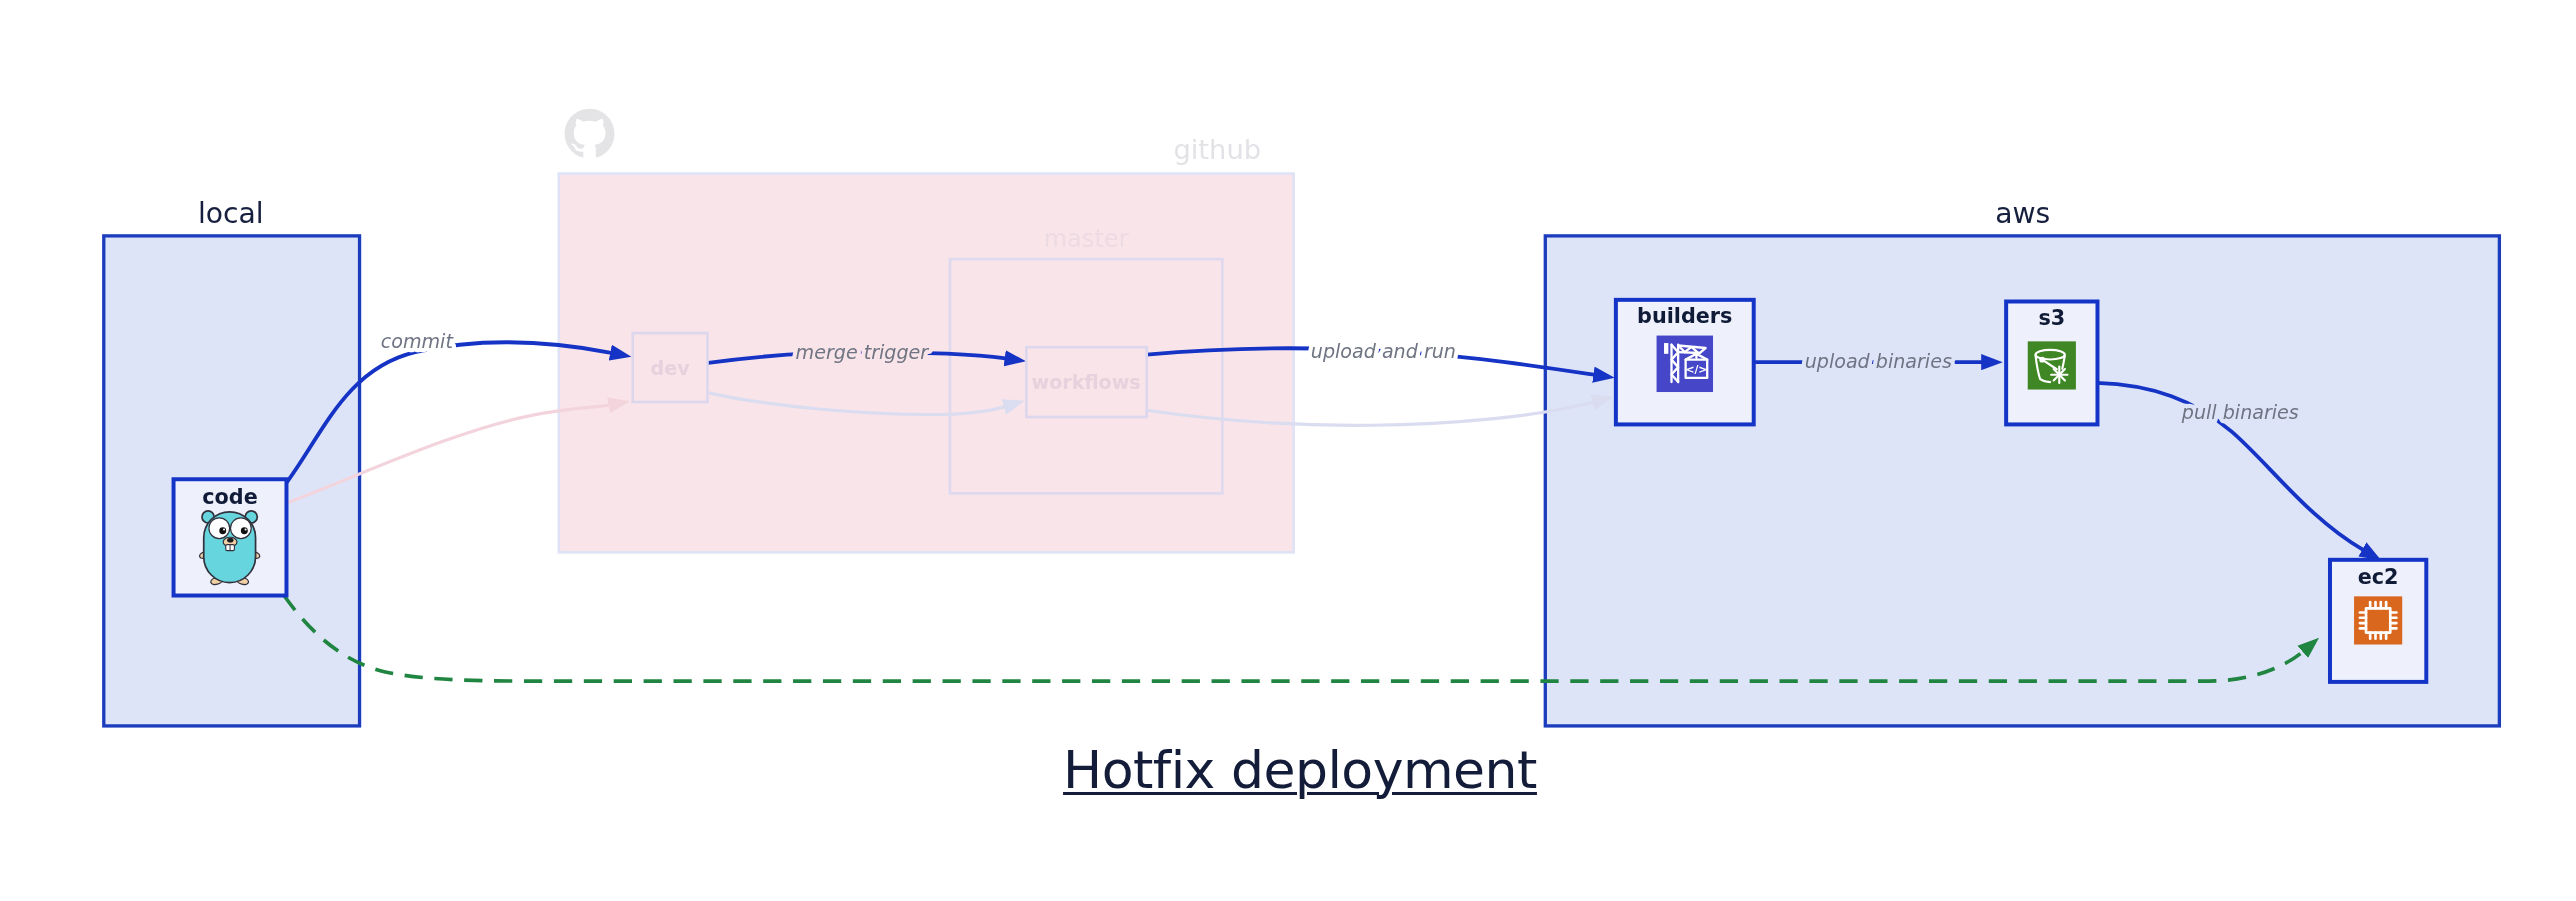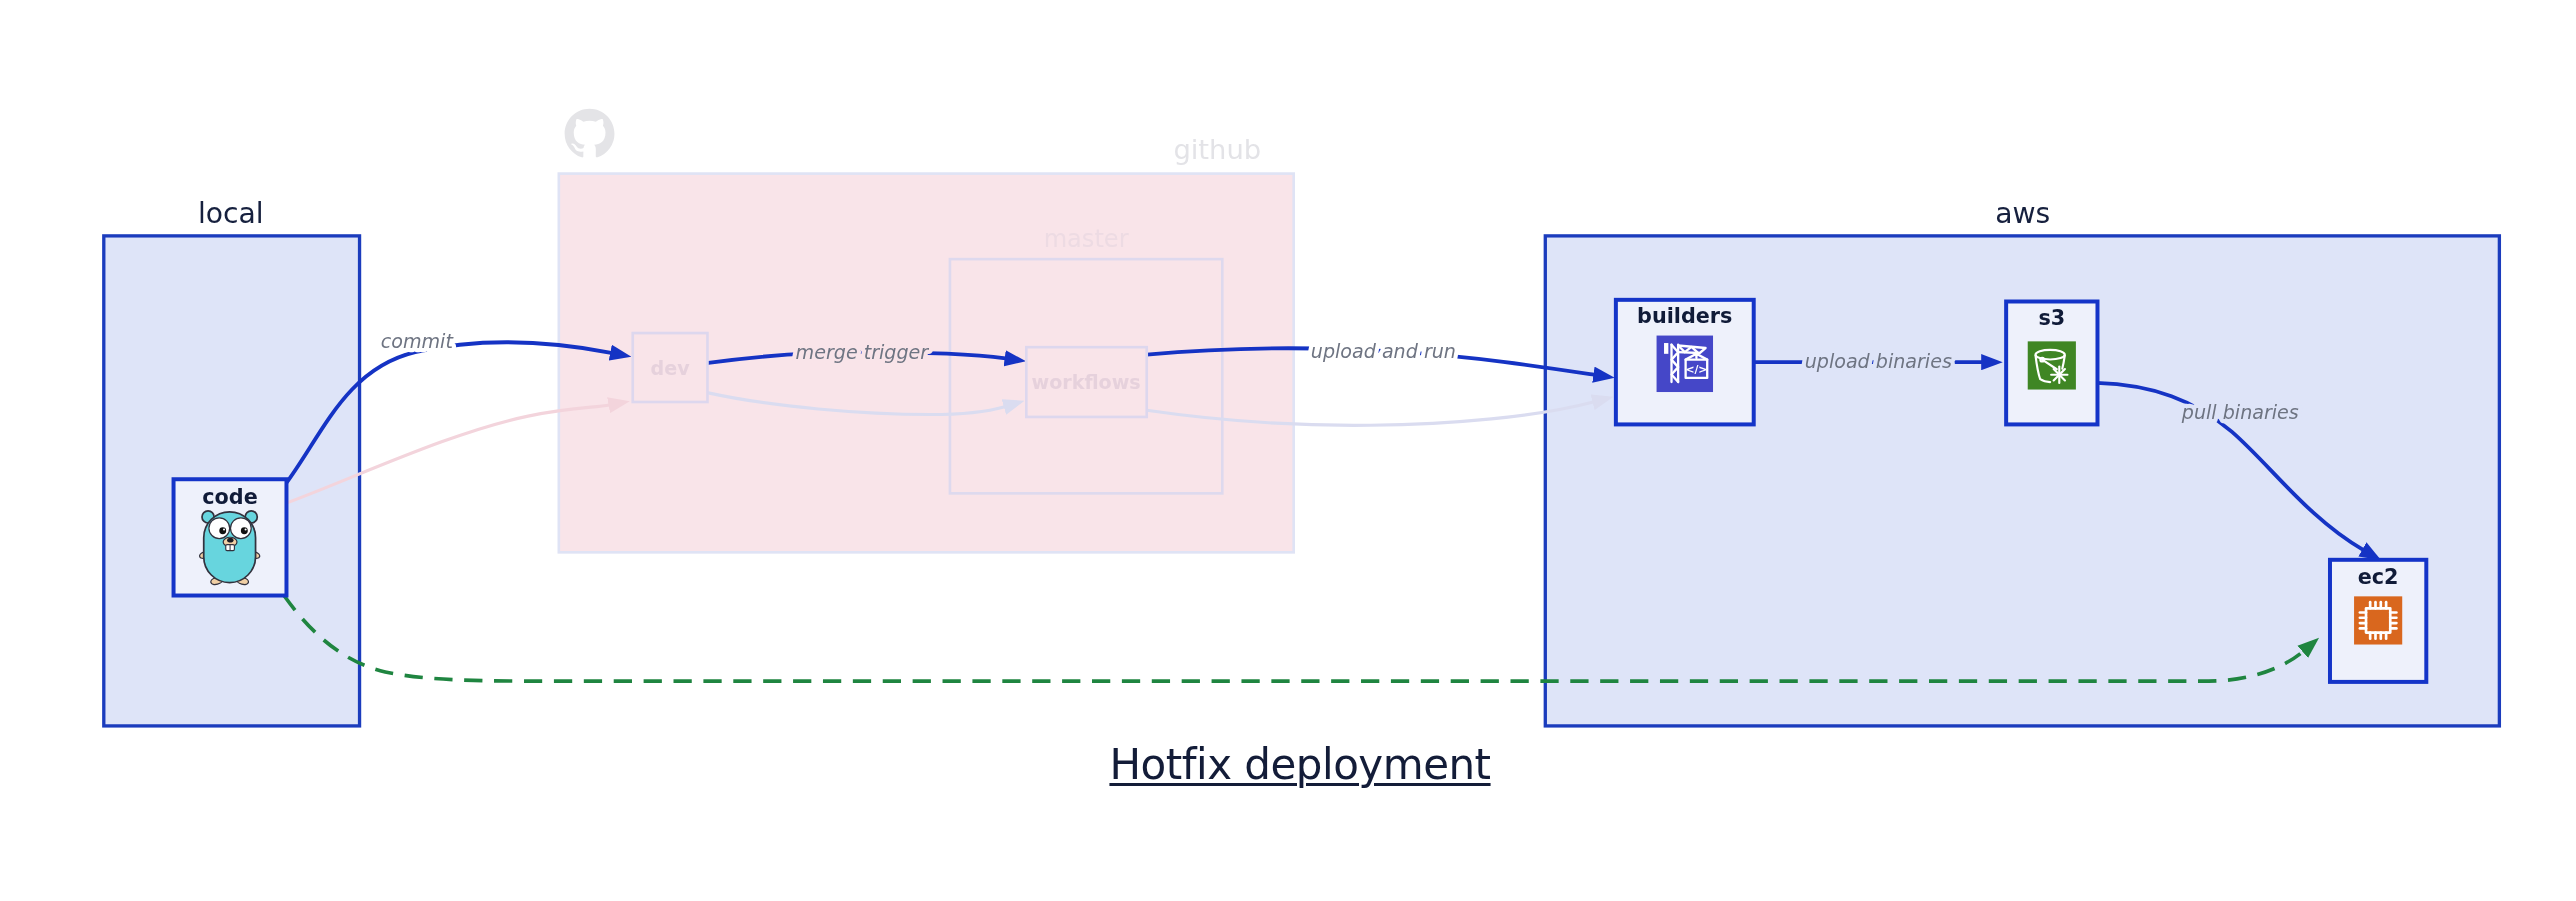--- a/index.html
+++ b/index.html
@@ -8,21 +8,21 @@
     width:2604px;height:902px;
     background:#ffffff;
     font-family:"DejaVu Sans","Liberation Sans",sans-serif;
     overflow:hidden;
   }
   .canvas > svg{position:absolute;left:0;top:0;width:2604px;height:902px;}
   .diagram-title{
     position:absolute;
     left:1300px;top:740px;
     transform:translateX(-50%);
-    font-size:42px;
+    font-size:52px;
     color:#131c38;
     letter-spacing:-0.5px;
     text-decoration:underline;
     text-decoration-thickness:3.1px;
     text-underline-offset:3.6px;
     white-space:nowrap;
   }
   text{font-family:"DejaVu Sans","Liberation Sans",sans-serif;}
   .group-label{fill:#16203e;font-size:17px;}
   .faded-group-label{fill:#e3e3e7;font-size:16.5px;}

